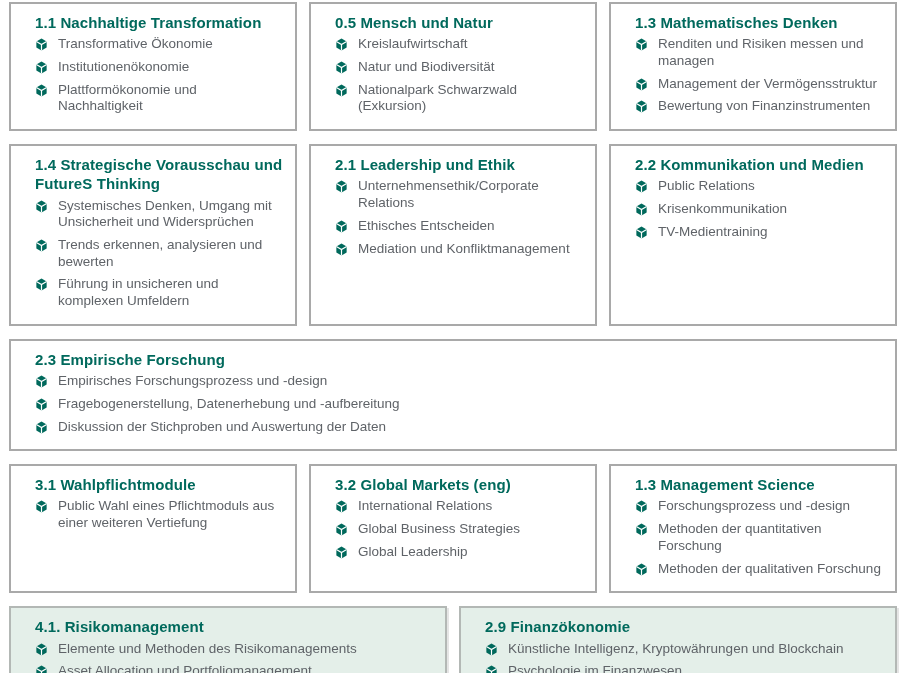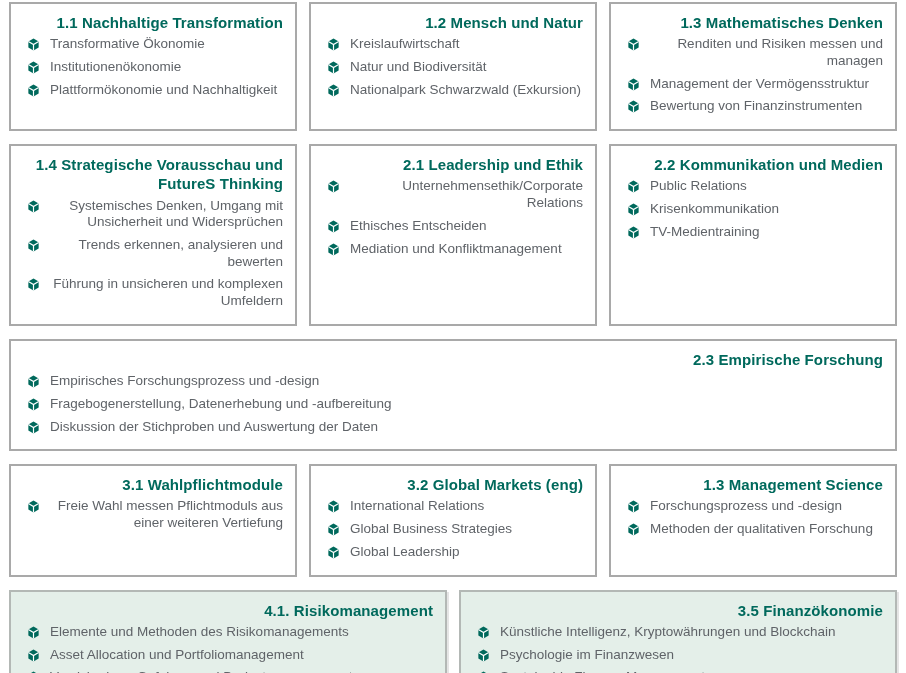--- a/index.html
+++ b/index.html
@@ -22,22 +22,21 @@
   }
   .row{
     display:flex;
     gap:12px;
     margin-bottom:13px;
   }
   .row .card{flex:1;}
   .card{
     background:var(--card-bg);
     border:2px solid var(--card-border);
-    padding:9px 12px 8px 16px;
-    text-align:right;
+    padding:9px 12px 8px 24px;
   }
   .card.highlight{
     background:var(--highlight-bg);
     border-color:#b3b8b5;
     box-shadow:2px 2px 0 rgba(0,0,0,0.10);
   }
   .row:nth-child(1) .card{min-height:114px;}
   .row:nth-child(2) .card{min-height:158px;}
   .row:nth-child(3) .card{min-height:92px;}
   .row:nth-child(4) .card{min-height:96px;}
@@ -93,21 +92,21 @@
           <li>
             <svg class="cube" viewBox="0 0 24 24" xmlns="http://www.w3.org/2000/svg" aria-hidden="true">
     <path class="cube-fill" d="M12 1 L21.5 6.5 L21.5 17.5 L12 23 L2.5 17.5 L2.5 6.5 Z" fill="#00695c"></path>
     <path d="M2.5 6.5 L12 12 L21.5 6.5 M12 12 L12 23" fill="none" stroke="#ffffff" stroke-width="2.2"></path>
   </svg>
             <span>Plattformökonomie und Nachhaltigkeit</span>
           </li>
         </ul>
       </article>
       <article class="card">
-        <h3 class="card-title">1.2 Mensch und Natur</h3>
+        <h3 class="card-title">0.5 Mensch und Natur</h3>
         <ul class="module-list">
           <li>
             <svg class="cube" viewBox="0 0 24 24" xmlns="http://www.w3.org/2000/svg" aria-hidden="true">
     <path class="cube-fill" d="M12 1 L21.5 6.5 L21.5 17.5 L12 23 L2.5 17.5 L2.5 6.5 Z" fill="#00695c"></path>
     <path d="M2.5 6.5 L12 12 L21.5 6.5 M12 12 L12 23" fill="none" stroke="#ffffff" stroke-width="2.2"></path>
   </svg>
             <span>Kreislaufwirtschaft</span>
           </li>
           <li>
             <svg class="cube" viewBox="0 0 24 24" xmlns="http://www.w3.org/2000/svg" aria-hidden="true">
@@ -262,21 +261,21 @@
     </section>
     <section class="row thirds">
       <article class="card">
         <h3 class="card-title">3.1 Wahlpflichtmodule</h3>
         <ul class="module-list">
           <li>
             <svg class="cube" viewBox="0 0 24 24" xmlns="http://www.w3.org/2000/svg" aria-hidden="true">
     <path class="cube-fill" d="M12 1 L21.5 6.5 L21.5 17.5 L12 23 L2.5 17.5 L2.5 6.5 Z" fill="#00695c"></path>
     <path d="M2.5 6.5 L12 12 L21.5 6.5 M12 12 L12 23" fill="none" stroke="#ffffff" stroke-width="2.2"></path>
   </svg>
-            <span>Freie Wahl messen Pflichtmoduls aus einer weiteren Vertiefung</span>
+            <span>Public Wahl eines Pflichtmoduls aus einer weiteren Vertiefung</span>
           </li>
         </ul>
       </article>
       <article class="card">
         <h3 class="card-title">3.2 Global Markets (eng)</h3>
         <ul class="module-list">
           <li>
             <svg class="cube" viewBox="0 0 24 24" xmlns="http://www.w3.org/2000/svg" aria-hidden="true">
     <path class="cube-fill" d="M12 1 L21.5 6.5 L21.5 17.5 L12 23 L2.5 17.5 L2.5 6.5 Z" fill="#00695c"></path>
     <path d="M2.5 6.5 L12 12 L21.5 6.5 M12 12 L12 23" fill="none" stroke="#ffffff" stroke-width="2.2"></path>
@@ -301,20 +300,27 @@
       </article>
       <article class="card">
         <h3 class="card-title">1.3 Management Science</h3>
         <ul class="module-list">
           <li>
             <svg class="cube" viewBox="0 0 24 24" xmlns="http://www.w3.org/2000/svg" aria-hidden="true">
     <path class="cube-fill" d="M12 1 L21.5 6.5 L21.5 17.5 L12 23 L2.5 17.5 L2.5 6.5 Z" fill="#00695c"></path>
     <path d="M2.5 6.5 L12 12 L21.5 6.5 M12 12 L12 23" fill="none" stroke="#ffffff" stroke-width="2.2"></path>
   </svg>
             <span>Forschungsprozess und -design</span>
+          </li>
+          <li>
+            <svg class="cube" viewBox="0 0 24 24" xmlns="http://www.w3.org/2000/svg" aria-hidden="true">
+    <path class="cube-fill" d="M12 1 L21.5 6.5 L21.5 17.5 L12 23 L2.5 17.5 L2.5 6.5 Z" fill="#00695c"></path>
+    <path d="M2.5 6.5 L12 12 L21.5 6.5 M12 12 L12 23" fill="none" stroke="#ffffff" stroke-width="2.2"></path>
+  </svg>
+            <span>Methoden der quantitativen Forschung</span>
           </li>
           <li>
             <svg class="cube" viewBox="0 0 24 24" xmlns="http://www.w3.org/2000/svg" aria-hidden="true">
     <path class="cube-fill" d="M12 1 L21.5 6.5 L21.5 17.5 L12 23 L2.5 17.5 L2.5 6.5 Z" fill="#00695c"></path>
     <path d="M2.5 6.5 L12 12 L21.5 6.5 M12 12 L12 23" fill="none" stroke="#ffffff" stroke-width="2.2"></path>
   </svg>
             <span>Methoden der qualitativen Forschung</span>
           </li>
         </ul>
       </article>
@@ -340,21 +346,21 @@
           <li>
             <svg class="cube" viewBox="0 0 24 24" xmlns="http://www.w3.org/2000/svg" aria-hidden="true">
     <path class="cube-fill" d="M12 1 L21.5 6.5 L21.5 17.5 L12 23 L2.5 17.5 L2.5 6.5 Z" fill="#00695c"></path>
     <path d="M2.5 6.5 L12 12 L21.5 6.5 M12 12 L12 23" fill="none" stroke="#ffffff" stroke-width="2.2"></path>
   </svg>
             <span>Versicherbare Gefahren und Derivatemanagement</span>
           </li>
         </ul>
       </article>
       <article class="card highlight">
-        <h3 class="card-title">3.5 Finanzökonomie</h3>
+        <h3 class="card-title">2.9 Finanzökonomie</h3>
         <ul class="module-list">
           <li>
             <svg class="cube" viewBox="0 0 24 24" xmlns="http://www.w3.org/2000/svg" aria-hidden="true">
     <path class="cube-fill" d="M12 1 L21.5 6.5 L21.5 17.5 L12 23 L2.5 17.5 L2.5 6.5 Z" fill="#00695c"></path>
     <path d="M2.5 6.5 L12 12 L21.5 6.5 M12 12 L12 23" fill="none" stroke="#ffffff" stroke-width="2.2"></path>
   </svg>
             <span>Künstliche Intelligenz, Kryptowährungen und Blockchain</span>
           </li>
           <li>
             <svg class="cube" viewBox="0 0 24 24" xmlns="http://www.w3.org/2000/svg" aria-hidden="true">

